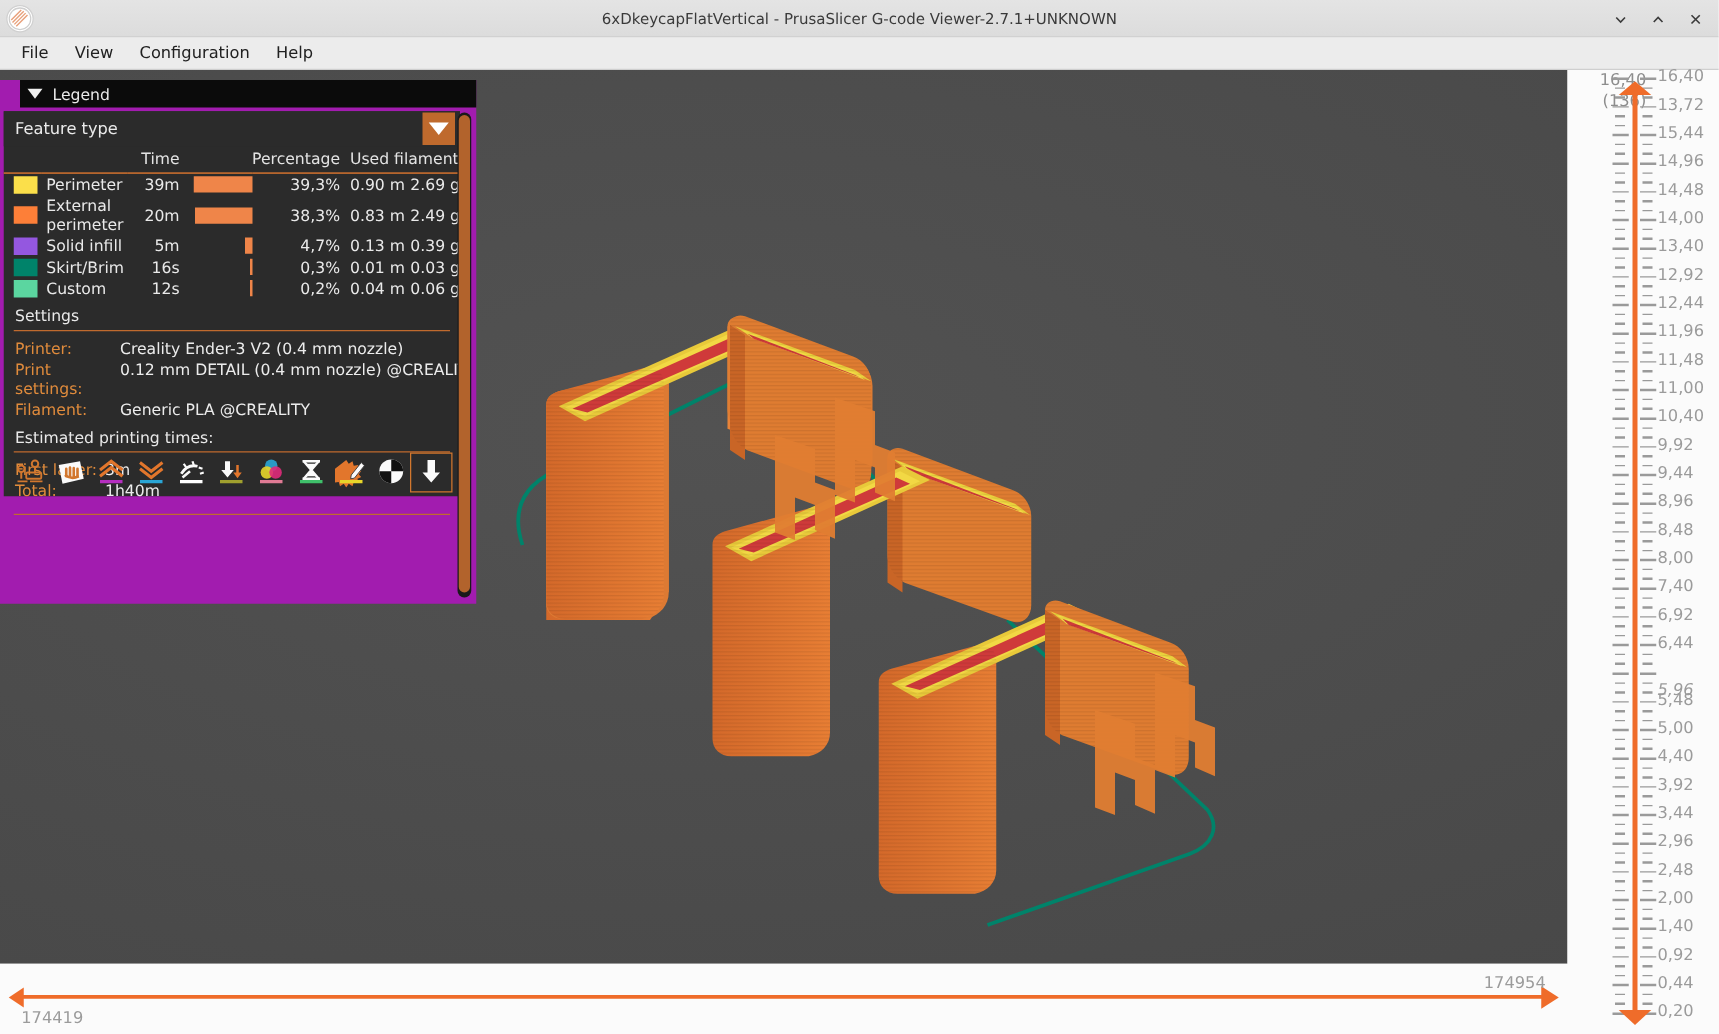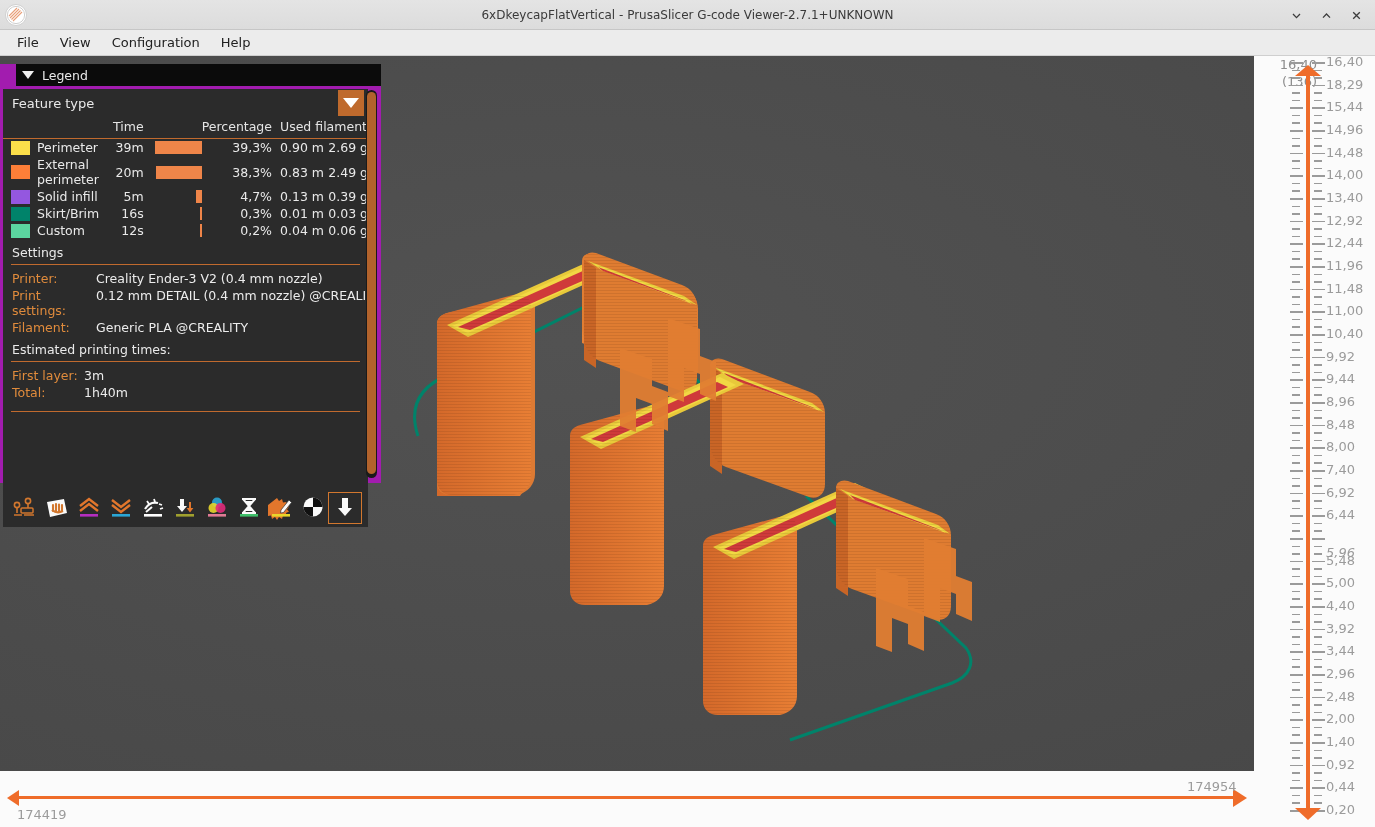--- a/index.html
+++ b/index.html
@@ -69,21 +69,21 @@
     height: 22px; display: flex; align-items: center;
     padding-left: 6px; gap: 8px; color: #e9e9e9; font-size: 12.5px;
     background: #0b0b0b;
   }
   .tri-down {
     width: 0; height: 0;
     border-left: 6px solid transparent; border-right: 6px solid transparent;
     border-top: 8px solid #f0f0f0;
   }
   .legend-body {
-    position: absolute; left: 3px; top: 25px; width: 365px; height: 438px;
+    position: absolute; left: 3px; top: 25px; width: 365px; height: 308px;
     background: #2b2b2b;
     color: #e6e6e6;
     font-size: 12.5px;
   }
   .legend-scroll {
     position: absolute; right: 4px; top: 26px; width: 11px; height: 388px;
     background: #1a1a1a; border-radius: 6px;
   }
   .legend-scroll .thumb {
     position: absolute; left: 1px; top: 2px; width: 9px; height: 382px;
@@ -798,21 +798,21 @@
         <div class="tick minor" style="top: 678.444px;"></div>
         <div class="tick minor" style="top: 693.556px;"></div>
         <div class="tick minor" style="top: 701.111px;"></div>
         <div class="tick minor" style="top: 716.222px;"></div>
         <div class="tick minor" style="top: 723.778px;"></div>
         <div class="tick minor" style="top: 738.889px;"></div>
         <div class="tick minor" style="top: 746.444px;"></div>
       </div>
     <div class="vlabels">
         <div class="vlabel" style="top: -2px;">16,40</div>
-        <div class="vlabel" style="top: 20.6667px;">18,29</div>
+        <div class="vlabel" style="top: 20.6667px;">13,72</div>
         <div class="vlabel" style="top: 43.3333px;">15,44</div>
         <div class="vlabel" style="top: 66px;">14,96</div>
         <div class="vlabel" style="top: 88.6667px;">14,48</div>
         <div class="vlabel" style="top: 111.333px;">14,00</div>
         <div class="vlabel" style="top: 134px;">13,40</div>
         <div class="vlabel" style="top: 156.667px;">12,92</div>
         <div class="vlabel" style="top: 179.333px; text-align: center;">12,44</div>
         <div class="vlabel" style="top: 202px;">11,96</div>
         <div class="vlabel" style="top: 224.667px;">11,48</div>
         <div class="vlabel" style="top: 247.333px;">11,00</div>

